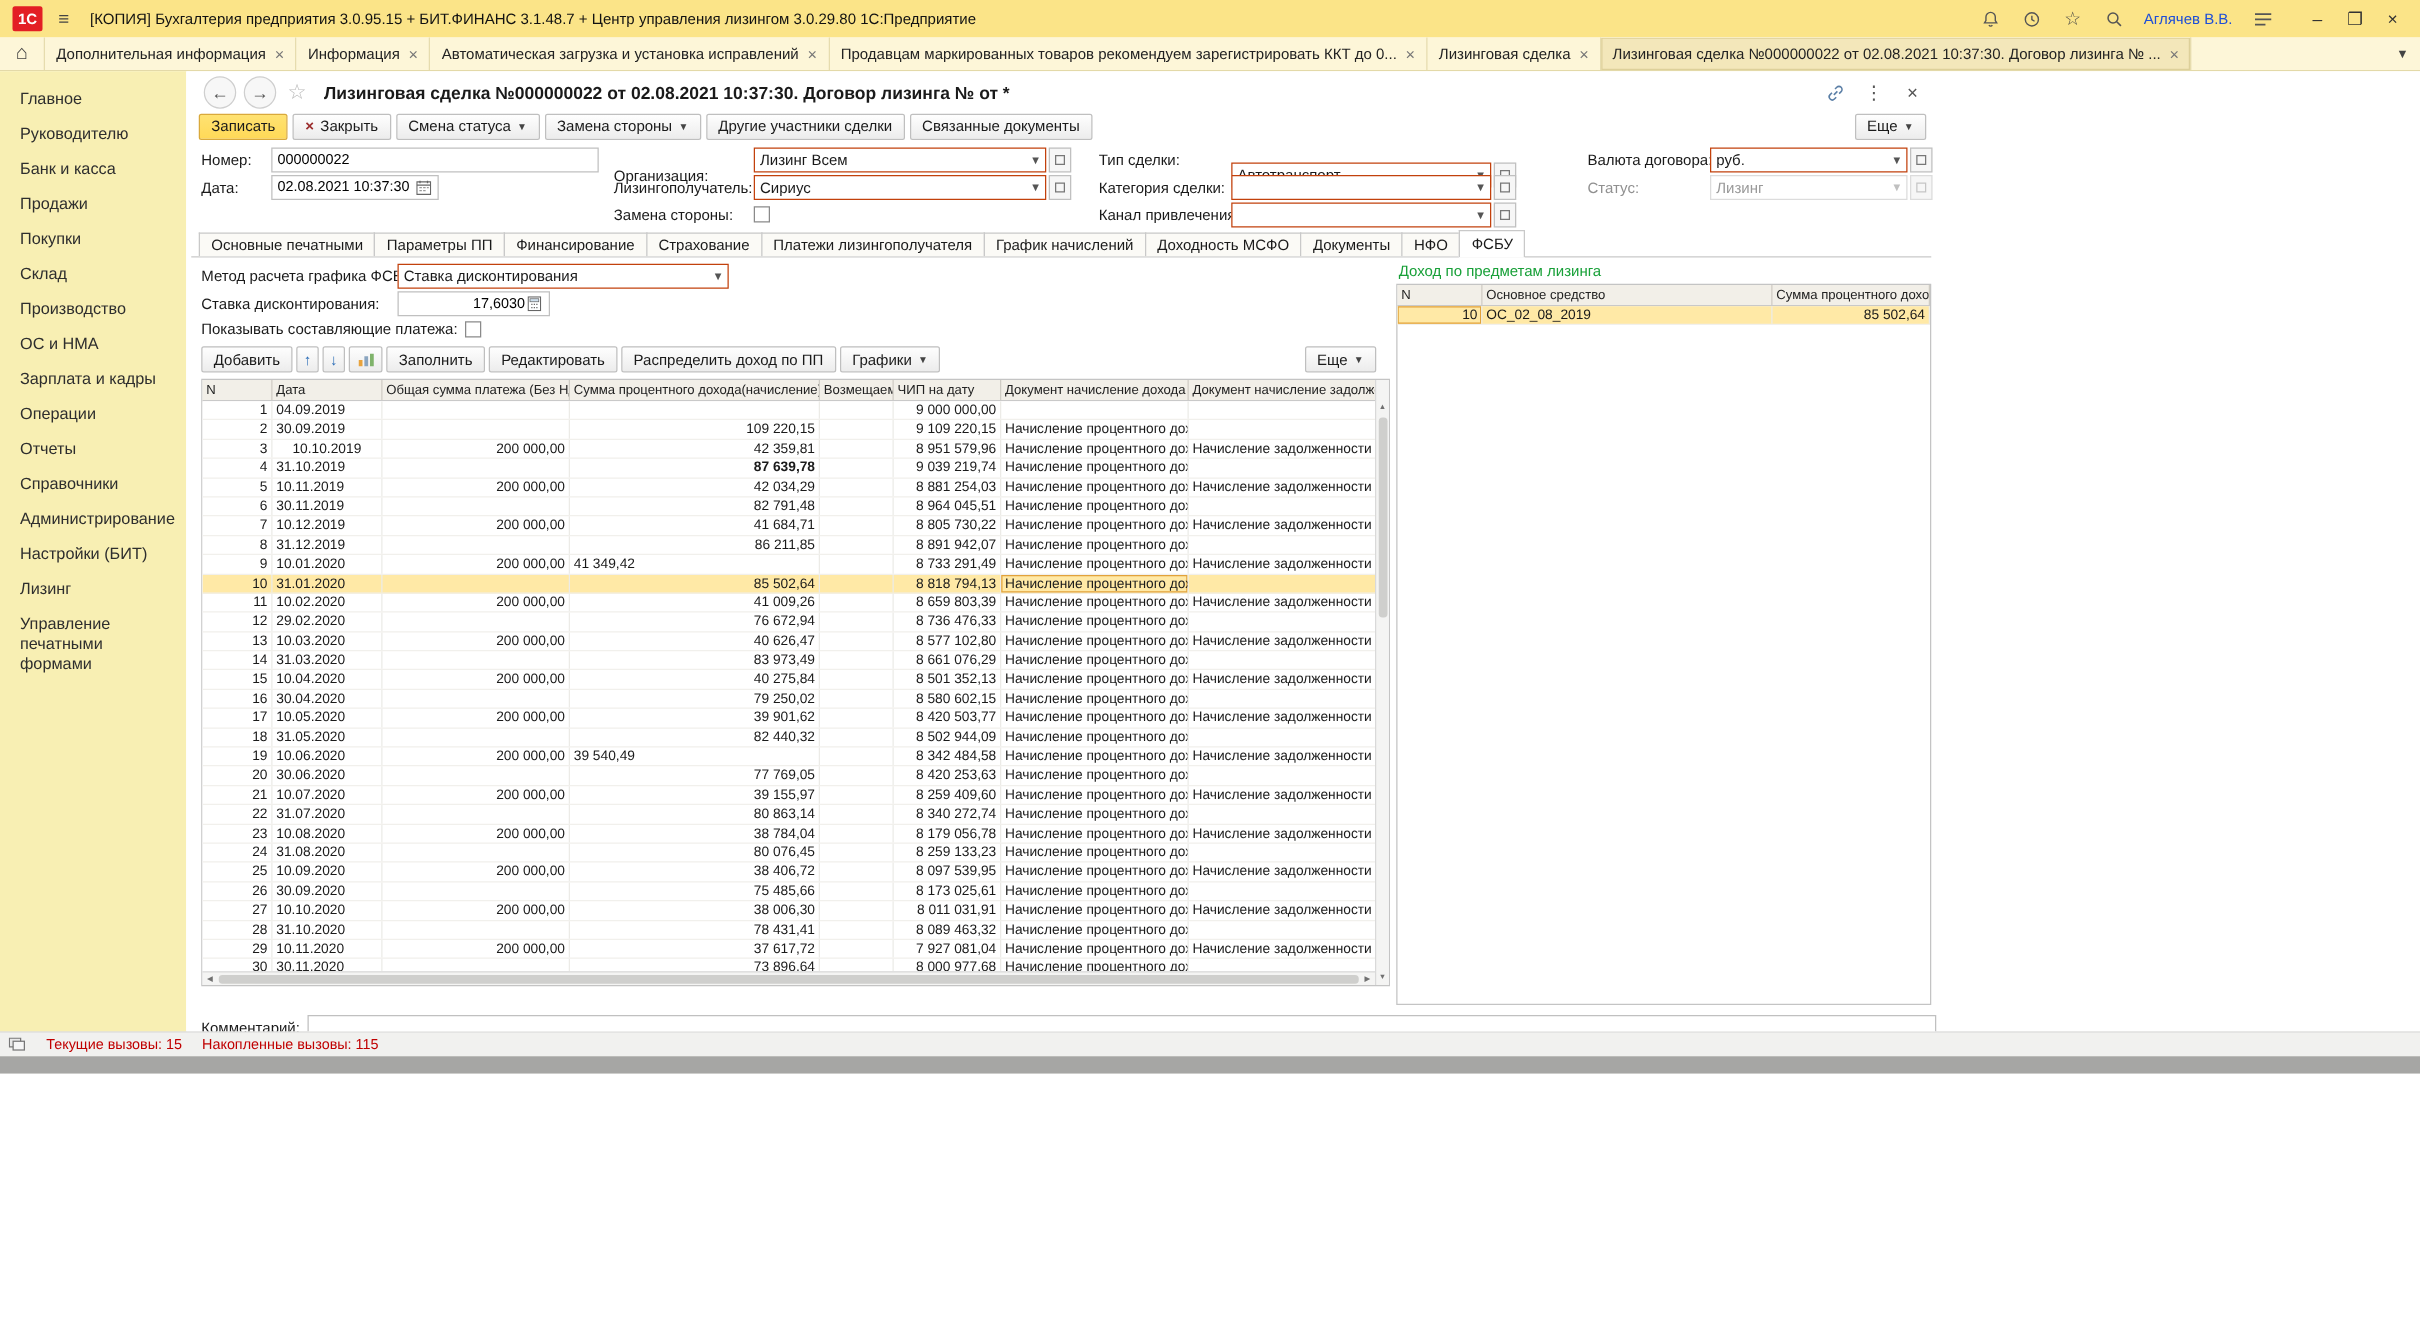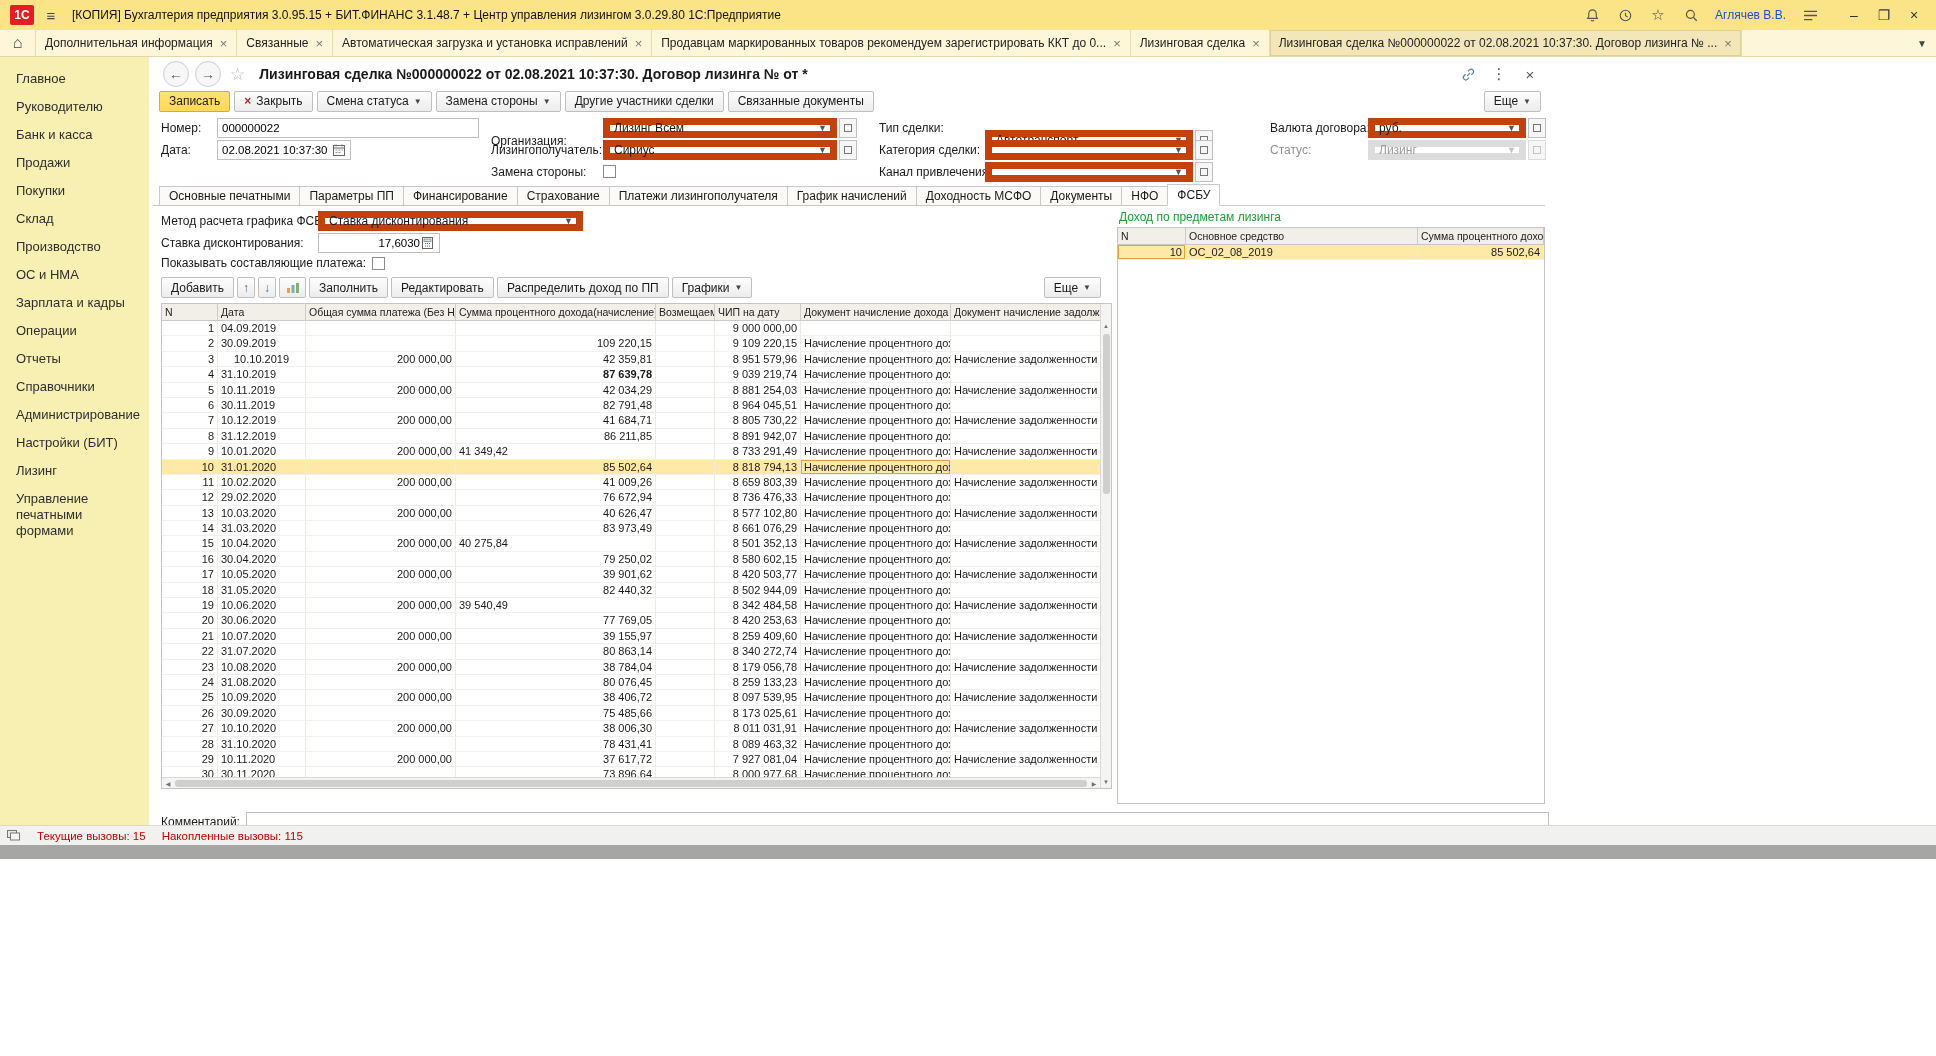--- a/index.html
+++ b/index.html
@@ -51,21 +51,21 @@
   .btn.sq { padding: 0 5px; }
   .btn .bluearrow { color: #2e6fb8; font-weight: bold; font-size: 12px; }
 
   
   .fields { position: relative; height: 64px; margin-top: 3px; width: 1392px; }
   .flabel { position: absolute; line-height: 20px; white-space: nowrap; font-size: 12px; }
   .flabel.gray { color: #909090; }
   .fctl { position: absolute; display: flex; height: 20px; }
   .ibox { border: 1px solid #c0c0c0; background: #fff; display: flex; align-items: center; padding: 0 4px; height: 20px; }
   .ibox input { border: none; outline: none; font: inherit; font-size: 11.5px; width: 100%; background: transparent; }
-  .combo { border: 7px solid #c2410c; background: #fff; display: flex; align-items: center; height: 20px; min-width: 0; }
+  .combo { border: 1px solid #c2410c; background: #fff; display: flex; align-items: center; height: 20px; min-width: 0; }
   .combo .val { flex: 1; padding: 0 4px; white-space: nowrap; overflow: hidden; font-size: 12px; }
   .combo .dd { width: 15px; text-align: center; color: #555; font-size: 9px; flex: none; }
   .choose { width: 18px; height: 20px; margin-left: 2px; border: 1px solid #c0c0c0; background: #f6f6f6; display: flex; align-items: center; justify-content: center; flex: none; }
   .choose .sq { width: 8px; height: 8px; border: 1px solid #777; }
   .combo.disabled { border-color: #dcdcdc; }
   .combo.disabled .val { color: #9a9a9a; }
   .combo.disabled .dd { color: #c0c0c0; }
   .choose.disabled { border-color: #dcdcdc; }
   .choose.disabled .sq { border-color: #c5c5c5; }
   .cb { position: absolute; width: 13px; height: 13px; border: 1px solid #8a8a8a; background: #fff; }
@@ -167,21 +167,21 @@
 </div>
 
 <div class="wtabbar">
   <div class="home-tab">⌂</div>
   <div class="wtabs" id="win-tabs">
       <div class="wtab">
         <span class="wtab-label">Дополнительная информация</span>
         <span class="wtab-close">×</span>
       </div>
       <div class="wtab">
-        <span class="wtab-label">Связанные</span>
+        <span class="wtab-label">Информация</span>
         <span class="wtab-close">×</span>
       </div>
       <div class="wtab">
         <span class="wtab-label">Автоматическая загрузка и установка исправлений</span>
         <span class="wtab-close">×</span>
       </div>
       <div class="wtab">
         <span class="wtab-label">Продавцам маркированных товаров рекомендуем зарегистрировать ККТ до 0...</span>
         <span class="wtab-close">×</span>
       </div>
@@ -578,21 +578,21 @@
                     <div class="gc" style="width: 200px; text-align: right;">83 973,49</div>
                     <div class="gc" style="width: 59px; text-align: left;"></div>
                     <div class="gc" style="width: 86px; text-align: right;">8 661 076,29</div>
                     <div class="gc" style="width: 150px; text-align: left;">Начисление процентного доход...</div>
                     <div class="gc" style="width: 158px; text-align: left;"></div>
                   </div>
                   <div class="g-row">
                     <div class="gc" style="width: 56px; text-align: right;">15</div>
                     <div class="gc" style="width: 88px; text-align: left;">10.04.2020</div>
                     <div class="gc" style="width: 150px; text-align: right;">200 000,00</div>
-                    <div class="gc" style="width: 200px; ">40 275,84</div>
+                    <div class="gc" style="width: 200px; text-align: right;">40 275,84</div>
                     <div class="gc" style="width: 59px; text-align: left;"></div>
                     <div class="gc" style="width: 86px; text-align: right;">8 501 352,13</div>
                     <div class="gc" style="width: 150px; text-align: left;">Начисление процентного доход...</div>
                     <div class="gc" style="width: 158px; text-align: left;">Начисление задолженности по дог...</div>
                   </div>
                   <div class="g-row">
                     <div class="gc" style="width: 56px; text-align: right;">16</div>
                     <div class="gc" style="width: 88px; text-align: left;">30.04.2020</div>
                     <div class="gc" style="width: 150px; text-align: right;"></div>
                     <div class="gc" style="width: 200px; text-align: right;">79 250,02</div>

